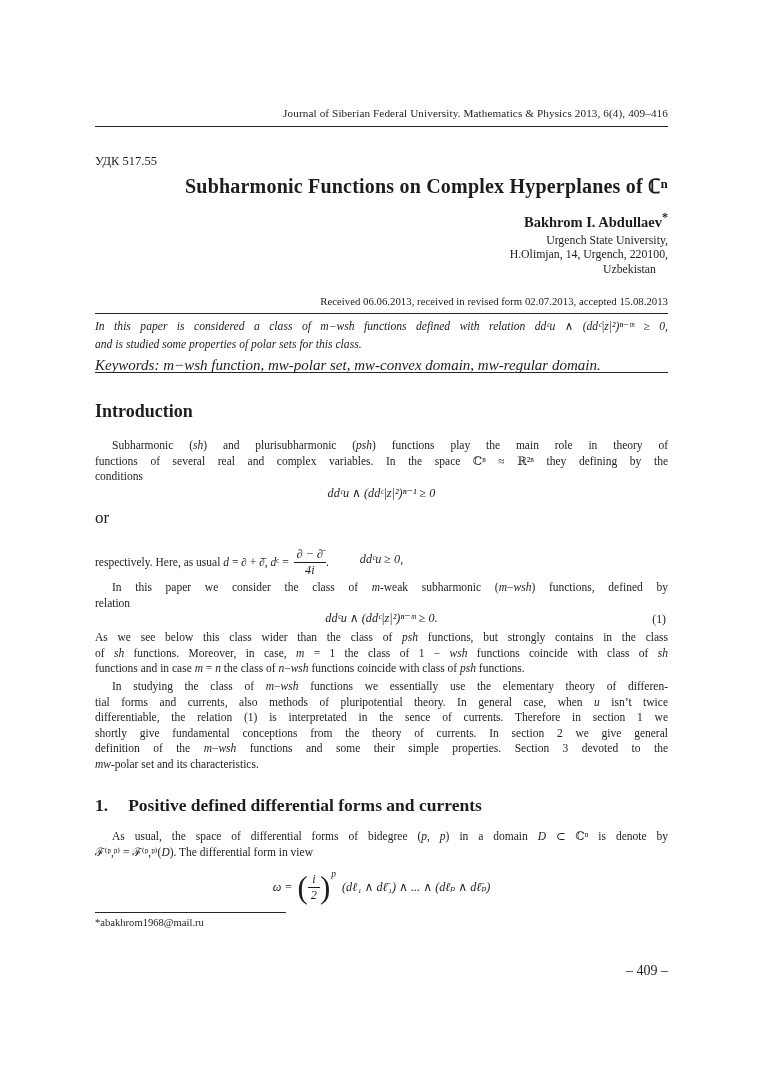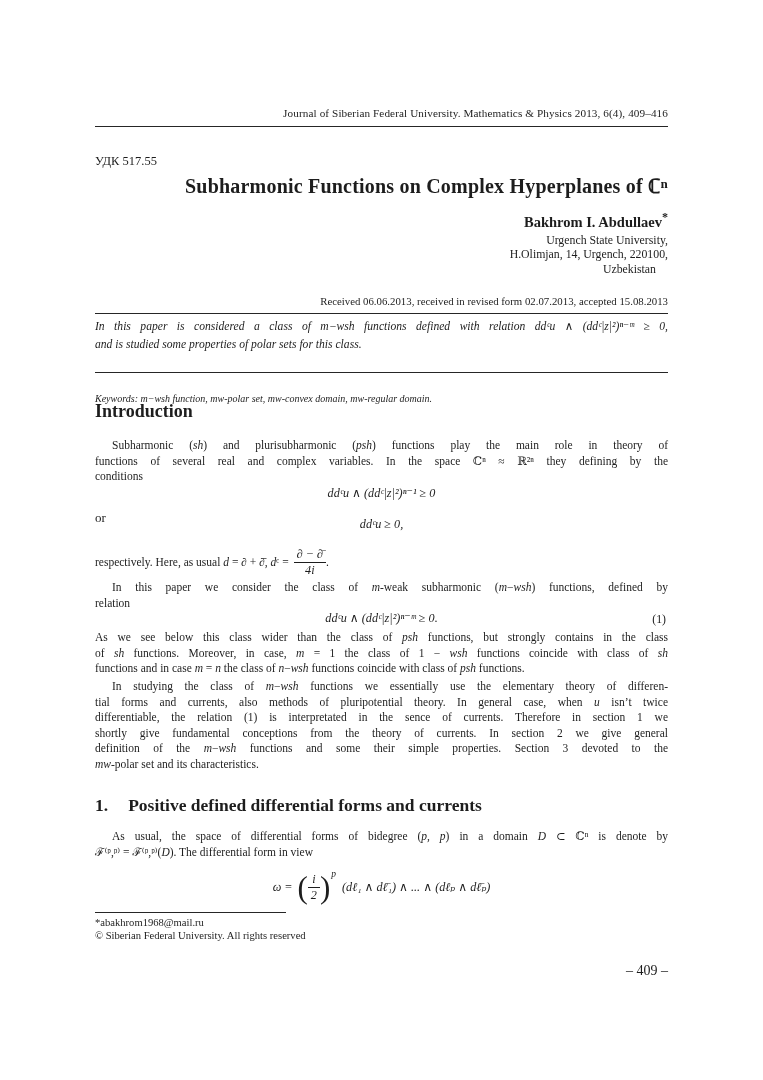--- a/index.html
+++ b/index.html
@@ -16,31 +16,31 @@
 
   .journal { font-size:11.2px; letter-spacing:0.1px; }
   .udk { font-size:12.5px; }
   .title { font-size:20px; font-weight:bold; letter-spacing:0.2px;text-align:right; }
   .author { font-size:14.5px; font-weight:bold; }
   .affil { font-size:11.8px; }
   .country { padding-right:12px; }
   .received { font-size:10.8px; }
 
   .abstract .pline { font-size:11.6px; font-style:italic; line-height:17.6px; }
-  .keywords { font-size:10px; font-style:italic;margin-top:36px; }
+  .keywords { font-size:15px; font-style:italic; }
 
   .h-intro { font-size:18px; font-weight:bold; }
   .sec-h { font-size:17.5px; font-weight:bold; }
   .sec-h .secnum { display:inline-block; margin-right:20px; }
 
   .body .pline { font-size:11.5px; line-height:15.6px; }
   .pline { text-align:justify; text-align-last:justify; }
   .pline.last { text-align-last:left; }
   .ind .pline:first-child { text-indent:17px; }
-  .single { font-size:13px; line-height:15.6px; }
+  .single { font-size:17px; line-height:15.6px; }
 
   .eq { font-size:12.2px; font-style:italic; text-align:center; }
   .eqwrap { position:relative; }
   .eqnum { position:absolute; right:2px; top:1px; font-size:11.8px; font-style:normal; }
 
   .frac { display:inline-block; vertical-align:middle; text-align:center; font-style:italic; line-height:1.05; font-size:12.2px; }
   .frac .num { display:block; padding:0 3px 1px 3px; }
   .frac .den { display:block; border-top:1px solid #1d1d1d; padding:1px 3px 0 3px; }
 
   .respline { display:flex; align-items:center; font-size:11.5px; }
@@ -88,21 +88,21 @@
     <div class="abs body ind" style="top:438px">
         <div class="pline">Subharmonic (<i>sh</i>) and plurisubharmonic (<i>psh</i>) functions play the main role in theory of</div>
         <div class="pline">functions of several real and complex variables. In the space ℂⁿ ≈ ℝ²ⁿ they defining by the</div>
         <div class="pline last">conditions</div>
       </div>
 
     <div class="abs eq" style="top:486px">ddᶜu ∧ (ddᶜ|z|²)ⁿ⁻¹ ≥ 0</div>
 
     <div class="abs single" style="top:510px">or</div>
 
-    <div class="abs eq" style="top:517px">ddᶜu ≥ 0,</div>
+    <div class="abs eq" style="top:552px">ddᶜu ≥ 0,</div>
 
     <div class="abs respline" style="top:545px; height:34px">
       <span class="rich">respectively. Here, as usual <i>d</i> = ∂ + ∂̄, <i>d</i>ᶜ =</span>
       <span class="frac">
           <span class="num">∂ − ∂̄</span>
           <span class="den">4i</span>
         </span>
       <span>.</span>
     </div>
 
@@ -146,18 +146,17 @@
           <span class="num">i</span>
           <span class="den">2</span>
         </span>
       <span class="bigp">)</span>
       <span class="exp">p</span>
       <span class="rhs">(dℓ₁ ∧ dℓ̄₁) ∧ ... ∧ (dℓₚ ∧ dℓ̄ₚ)</span>
     </div>
 
     <div class="abs fn-rule" style="top:912px"></div>
     <div class="abs fn" style="top:917px">*abakhrom1968@mail.ru</div>
-    <div class="abs fn" style="top:930px">© Siberian Federal University. All rights reserved</div>
 
     <div class="abs center pagenum" style="top:963px">– 409 –</div>
 
   </div>
 </div>
 
 </body></html>

